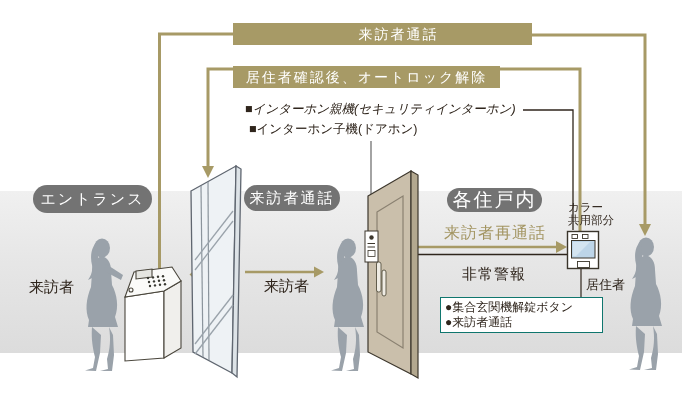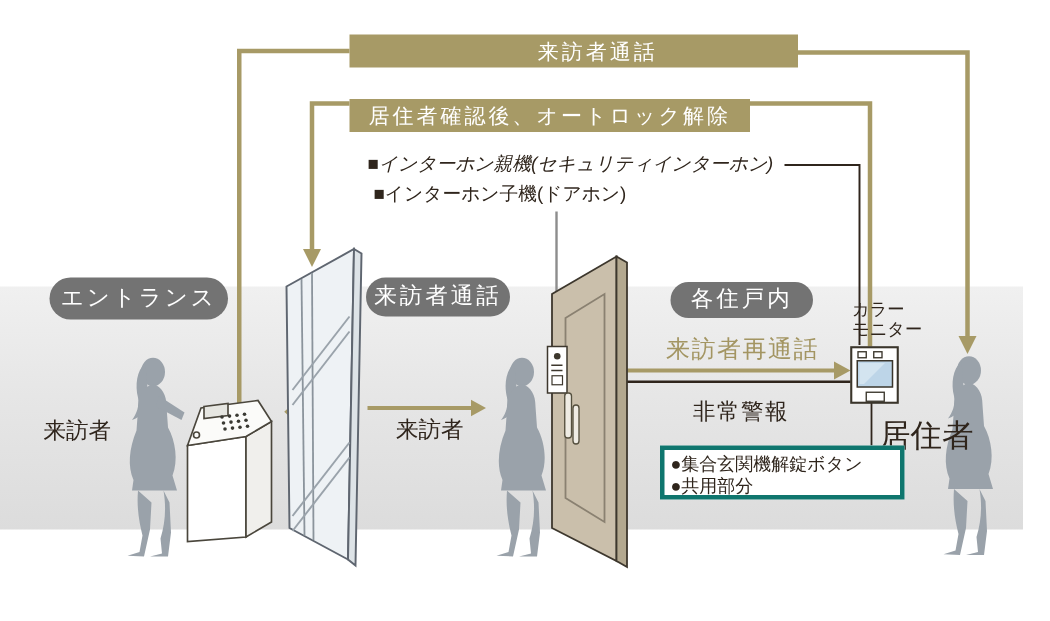--- a/index.html
+++ b/index.html
@@ -20,33 +20,33 @@
     text-align:center;letter-spacing:2px;
   }
   .banner.b1{top:23px;padding-left:32px;}
   .banner.b2{top:66px;}
   .pill{
     position:absolute;z-index:3;background:#737373;color:#fff;
     text-align:center;border-radius:14px;letter-spacing:2px;
   }
   .pill.entrance{left:33px;top:185px;width:119px;height:28px;font-size:15px;line-height:28px;}
   .pill.common{left:244px;top:185px;width:96px;height:26px;font-size:15px;line-height:26px;}
-  .pill.unit{left:447px;top:188px;width:95px;height:24px;font-size:15px;line-height:24px;}
+  .pill.unit{left:447px;top:188px;width:95px;height:24px;font-size:19px;line-height:24px;}
   .legend{font-size:12.5px;line-height:14px;color:#2f251c;}
   .legend.l1{left:245px;top:102px;font-style:italic;}
   .legend.l2{left:249px;top:122px;}
   .lbl-visitor1{left:29px;top:278px;font-size:15px;}
   .lbl-visitor2{left:264px;top:277px;font-size:15px;}
   .lbl-recall{left:444px;top:223px;font-size:16px;color:#a39562;letter-spacing:1px;}
   .lbl-alarm{left:462px;top:265px;font-size:15px;letter-spacing:1px;}
   .lbl-monitor{left:568px;top:201px;font-size:11.5px;line-height:12.5px;}
-  .lbl-resident{left:586px;top:276px;font-size:21px;}
+  .lbl-resident{left:586px;top:276px;font-size:13px;}
   .feature-box{
     position:absolute;left:440px;top:297px;width:163px;height:36px;z-index:3;
-    background:#fff;border:3px solid #0f766e;box-sizing:border-box;
+    background:#fff;border:1px solid #0f766e;box-sizing:border-box;
     font-size:12px;line-height:15px;padding:2px 4px;
   }
 </style>
 </head>
 <body>
 
 <div class="stage">
 
   <div class="band"></div>
 
@@ -163,22 +163,22 @@
   <div class="pill entrance">エントランス</div>
   <div class="pill common">来訪者通話</div>
   <div class="pill unit">各住戸内</div>
 
   <div class="txt lbl-visitor1">来訪者</div>
   <div class="txt lbl-visitor2">来訪者</div>
   <div class="txt lbl-alarm">非常警報</div>
   <div class="txt lbl-recall">来訪者再通話</div>
   <div class="txt lbl-monitor">
     <span>カラー</span><br>
-    <span>モニター</span>
+    <span>共用部分</span>
   </div>
   <div class="txt lbl-resident">居住者</div>
 
   <div class="feature-box">
     <div>●集合玄関機解錠ボタン</div>
-    <div>●共用部分</div>
+    <div>●来訪者通話</div>
   </div>
 
 </div>
 
 </body></html>

